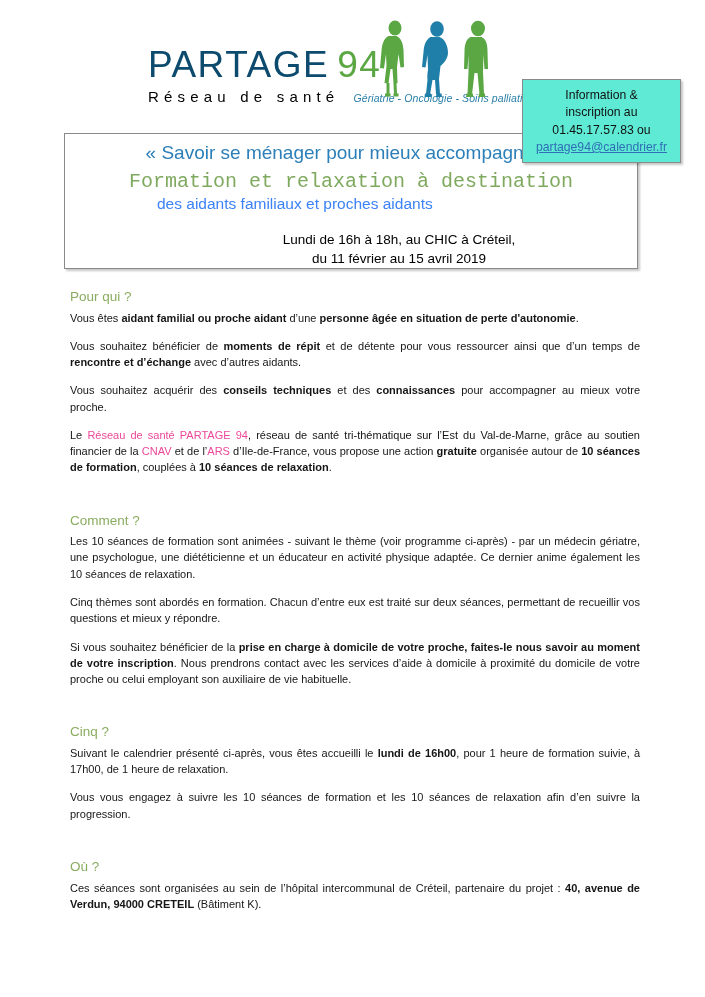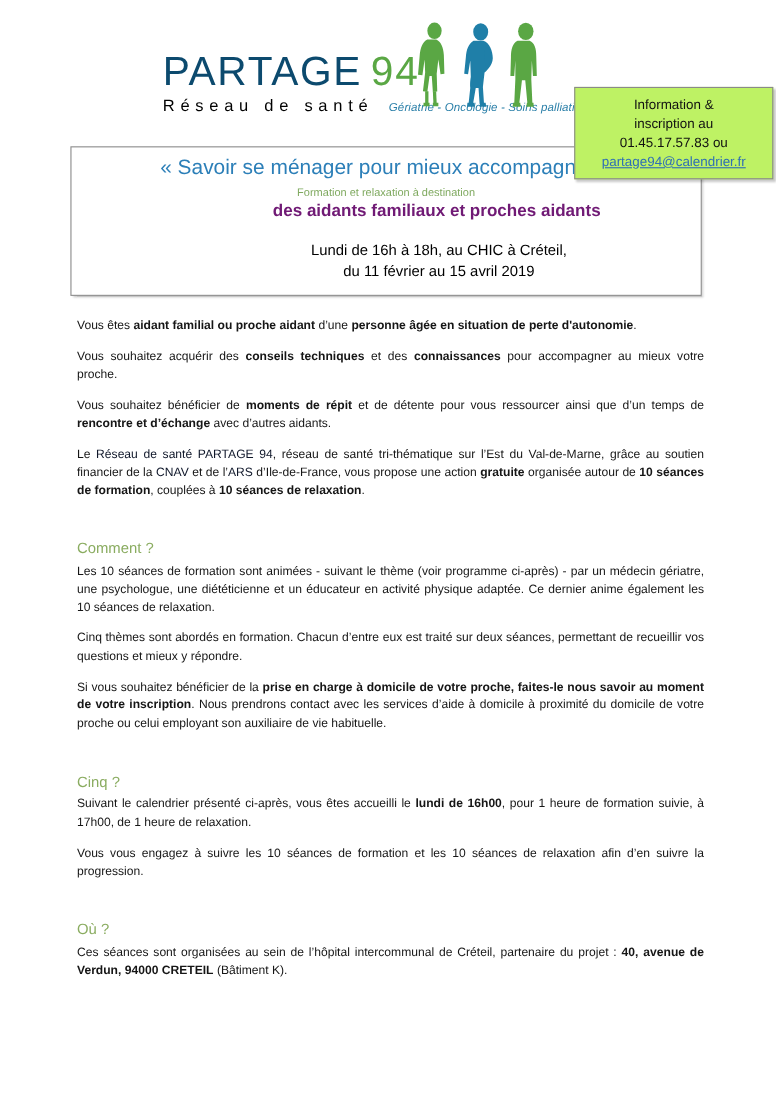--- a/index.html
+++ b/index.html
@@ -62,25 +62,25 @@
     top: 20px;
     width: 125px;
     height: 82px;
   }
 
   
   .info-box {
     position: absolute;
     left: 522px;
     top: 79px;
-    width: 181px;
+    width: 159px;
     box-sizing: border-box;
     border: 1px solid #8a8a8a;
     box-shadow: 2px 2px 2px rgba(0,0,0,0.22);
-    background: #bef264;
+    background: #5eead4;
     padding: 7px 4px 6px 4px;
     text-align: center;
     font-size: 12.2px;
     line-height: 1.42;
     color: #111;
     z-index: 5;
   }
   .info-mail {
     color: #2f6fb5;
     text-decoration: underline;
@@ -103,30 +103,30 @@
   .title-main {
     text-align: center;
     color: #2c7fb8;
     font-size: 19px;
     line-height: 1.25;
     white-space: nowrap;
   }
   .title-sub1 {
     text-align: center;
     color: #7fa95f;
-    font-size: 10px;
+    font-size: 20px;
     margin-top: 5px;
+    font-family: Liberation Mono, monospace;
   }
   .title-sub2 {
-    text-align: center;
-    color: #701a75;
+    text-align: left;
+    color: #3b82f6;
     font-size: 15.5px;
     margin-top: 2px;
     padding-left: 92px;
-    font-weight: bold;
   }
   .title-when {
     text-align: center;
     color: #000000;
     font-size: 13.5px;
     margin-top: 17px;
     padding-left: 96px;
     line-height: 1.45;
   }
 
@@ -146,21 +146,21 @@
   .sec-head.spaced { margin-top: 36px; }
   p.para {
     margin: 0 0 12px 0;
     font-size: 11px;
     line-height: 1.48;
     text-align: justify;
     color: #161616;
   }
   p.para.last { margin-bottom: 0; }
   b { font-weight: bold; }
-  .tealword { color: #0f172a; }
+  .tealword { color: #ec4899; }
 </style>
 </head>
 <body>
 
 <div class="header">
 
   <div class="logo-block">
     <div class="logo-wordmark">
       <span class="logo-partage">PARTAGE</span><span class="logo-94">94</span>
     </div>
@@ -213,27 +213,28 @@
   <div class="title-sub1">Formation et relaxation à destination</div>
   <div class="title-sub2">des aidants familiaux et proches aidants</div>
   <div class="title-when">
     <div>Lundi de 16h à 18h, au CHIC à Créteil,</div>
     <div>du 11 février au 15 avril 2019</div>
   </div>
 </div>
 
 <div class="content">
 
+  <div class="sec-head">Pour qui ?</div>
 
   <p class="para"><span>Vous êtes </span><b>aidant familial ou proche aidant</b><span> d’une </span><b>personne âgée en situation de perte d'autonomie</b><span>.</span></p>
 
+  <p class="para"><span>Vous souhaitez bénéficier de </span><b>moments de répit</b><span> et de détente pour vous ressourcer ainsi que d’un temps de </span><b>rencontre et d’échange</b><span> avec d’autres aidants.</span></p>
+
   <p class="para"><span>Vous souhaitez acquérir des </span><b>conseils techniques</b><span> et des </span><b>connaissances</b><span> pour accompagner au mieux votre proche.</span></p>
 
-  <p class="para"><span>Vous souhaitez bénéficier de </span><b>moments de répit</b><span> et de détente pour vous ressourcer ainsi que d’un temps de </span><b>rencontre et d’échange</b><span> avec d’autres aidants.</span></p>
-
   <p class="para"><span>Le </span><span class="tealword">Réseau de santé PARTAGE 94</span><span>, réseau de santé tri-thématique sur l’Est du Val-de-Marne, grâce au soutien financier de la </span><span class="tealword">CNAV</span><span> et de l’</span><span class="tealword">ARS</span><span> d’Ile-de-France, vous propose une action </span><b>gratuite</b><span> organisée autour de </span><b>10 séances de formation</b><span>, couplées à </span><b>10 séances de relaxation</b><span>.</span></p>
 
 
   <div class="sec-head spaced">Comment ?</div>
 
   <p class="para">Les 10 séances de formation sont animées - suivant le thème (voir programme ci-après) - par un médecin gériatre, une psychologue, une diététicienne et un éducateur en activité physique adaptée. Ce dernier anime également les 10 séances de relaxation.</p>
 
   <p class="para">Cinq thèmes sont abordés en formation. Chacun d’entre eux est traité sur deux séances, permettant de recueillir vos questions et mieux y répondre.</p>
 
   <p class="para last"><span>Si vous souhaitez bénéficier de la </span><b>prise en charge à domicile de votre proche, faites-le nous savoir au moment de votre inscription</b><span>. Nous prendrons contact avec les services d’aide à domicile à proximité du domicile de votre proche ou celui employant son auxiliaire de vie habituelle.</span></p>

